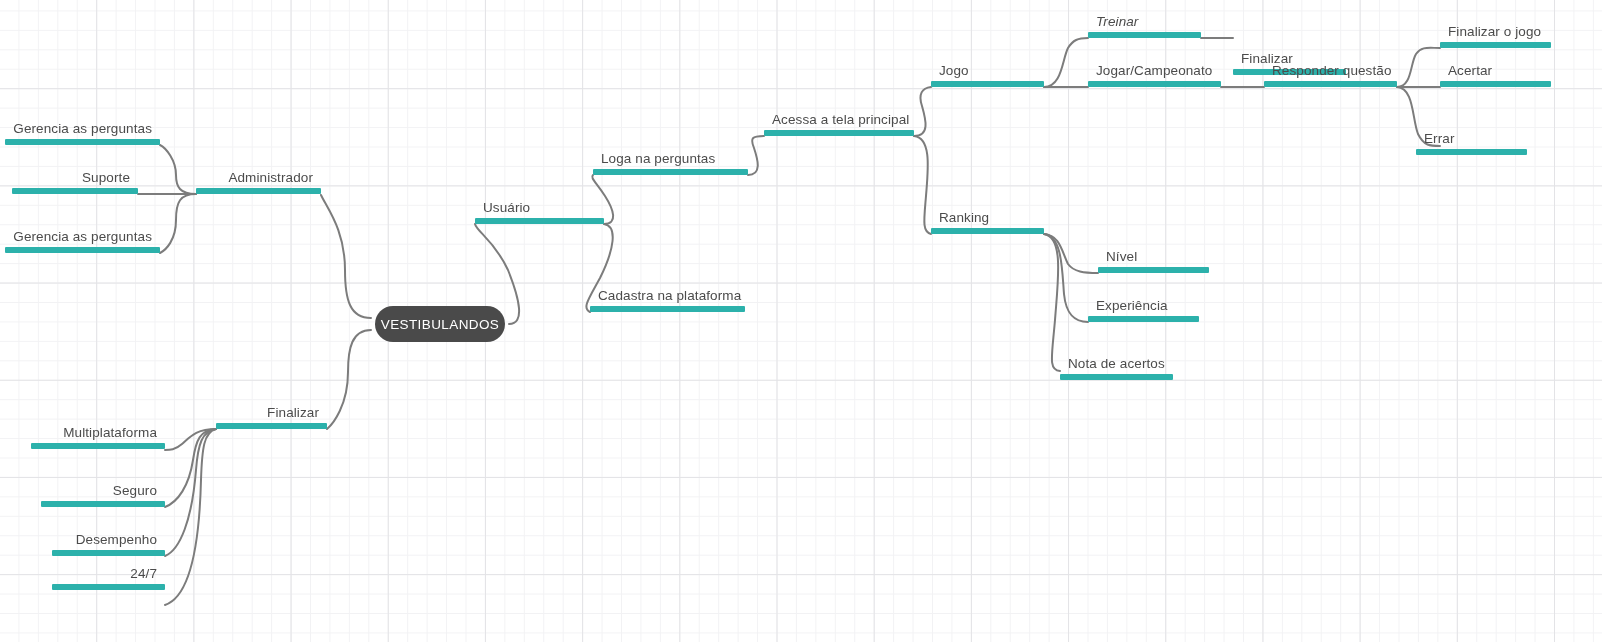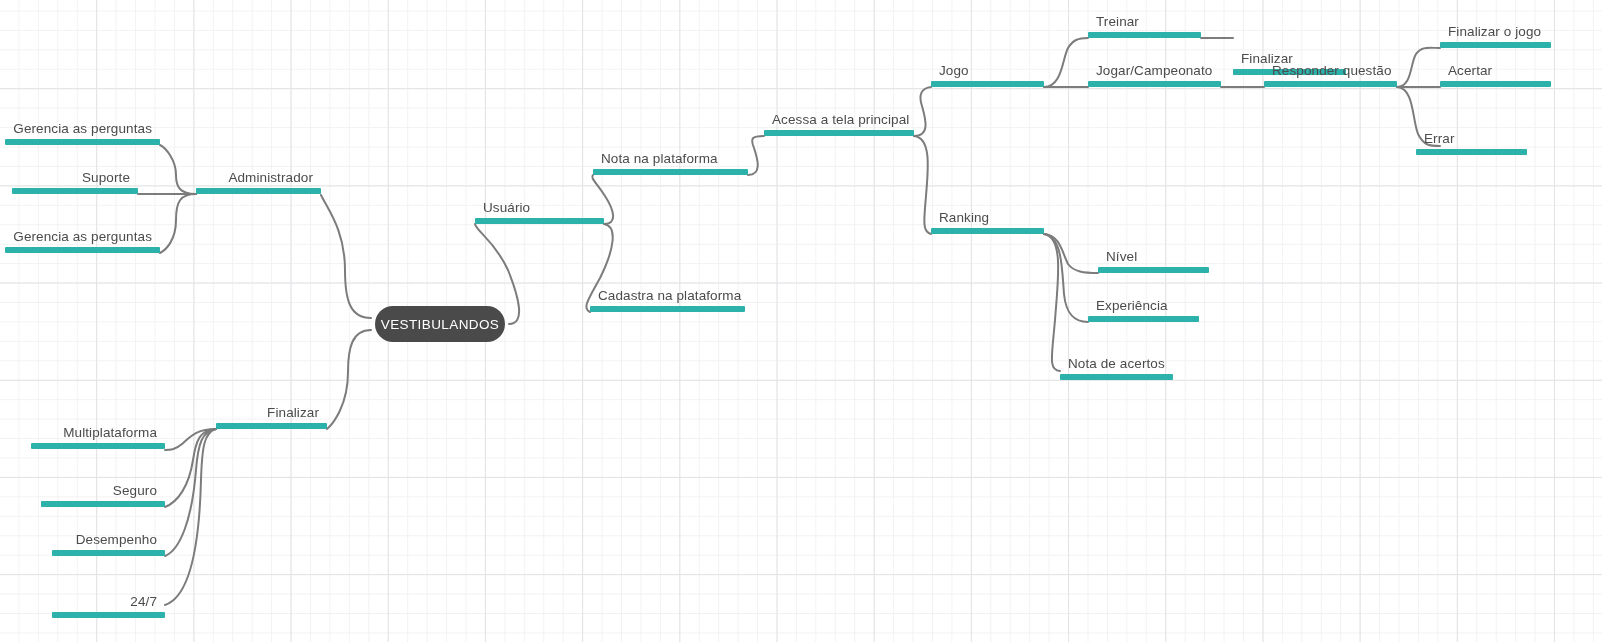--- a/index.html
+++ b/index.html
@@ -133,49 +133,49 @@
         <div class="bar" style="background: rgb(44, 177, 171);"></div>
       </div>
       <div class="node align-right" style="left: 41px; top: 479px; width: 124px; height: 28px;">
         <div class="label">Seguro</div>
         <div class="bar" style="background: rgb(44, 177, 171);"></div>
       </div>
       <div class="node align-right" style="left: 52px; top: 528px; width: 113px; height: 28px;">
         <div class="label">Desempenho</div>
         <div class="bar" style="background: rgb(44, 177, 171);"></div>
       </div>
-      <div class="node align-right" style="left: 52px; top: 590px; width: 113px; height: 28px;">
+      <div class="node align-right" style="left: 52px; top: 562px; width: 113px; height: 28px;">
         <div class="label">24/7</div>
         <div class="bar" style="background: rgb(44, 177, 171);"></div>
       </div>
       <div class="node align-right" style="left: 216px; top: 401px; width: 111px; height: 28px;">
         <div class="label">Finalizar</div>
         <div class="bar" style="background: rgb(44, 177, 171);"></div>
       </div>
       <div class="node align-left" style="left: 475px; top: 196px; width: 129px; height: 28px;">
         <div class="label">Usuário</div>
         <div class="bar" style="background: rgb(44, 177, 171);"></div>
       </div>
       <div class="node align-left" style="left: 593px; top: 147px; width: 155px; height: 28px;">
-        <div class="label">Nota na plataforma</div>
+        <div class="label">Loga na perguntas</div>
         <div class="bar" style="background: rgb(44, 177, 171);"></div>
       </div>
       <div class="node align-left" style="left: 590px; top: 284px; width: 155px; height: 28px;">
         <div class="label">Cadastra na plataforma</div>
         <div class="bar" style="background: rgb(44, 177, 171);"></div>
       </div>
       <div class="node align-left" style="left: 764px; top: 108px; width: 150px; height: 28px;">
         <div class="label">Acessa a tela principal</div>
         <div class="bar" style="background: rgb(44, 177, 171);"></div>
       </div>
       <div class="node align-left" style="left: 931px; top: 59px; width: 113px; height: 28px;">
         <div class="label">Jogo</div>
         <div class="bar" style="background: rgb(44, 177, 171);"></div>
       </div>
-      <div class="node align-left" style="left: 1088px; top: 10px; width: 113px; height: 28px;">
+      <div class="node align-left" style="left: 1088px; top: 10px; width: 113px; height: 28px; font-style: italic;">
         <div class="label">Treinar</div>
         <div class="bar" style="background: rgb(44, 177, 171);"></div>
       </div>
       <div class="node align-left" style="left: 1233px; top: 10px; width: 113px; height: 28px; margin-top: 37px;">
         <div class="label">Finalizar</div>
         <div class="bar" style="background: rgb(44, 177, 171);"></div>
       </div>
       <div class="node align-left" style="left: 1088px; top: 59px; width: 133px; height: 28px;">
         <div class="label">Jogar/Campeonato</div>
         <div class="bar" style="background: rgb(44, 177, 171);"></div>

